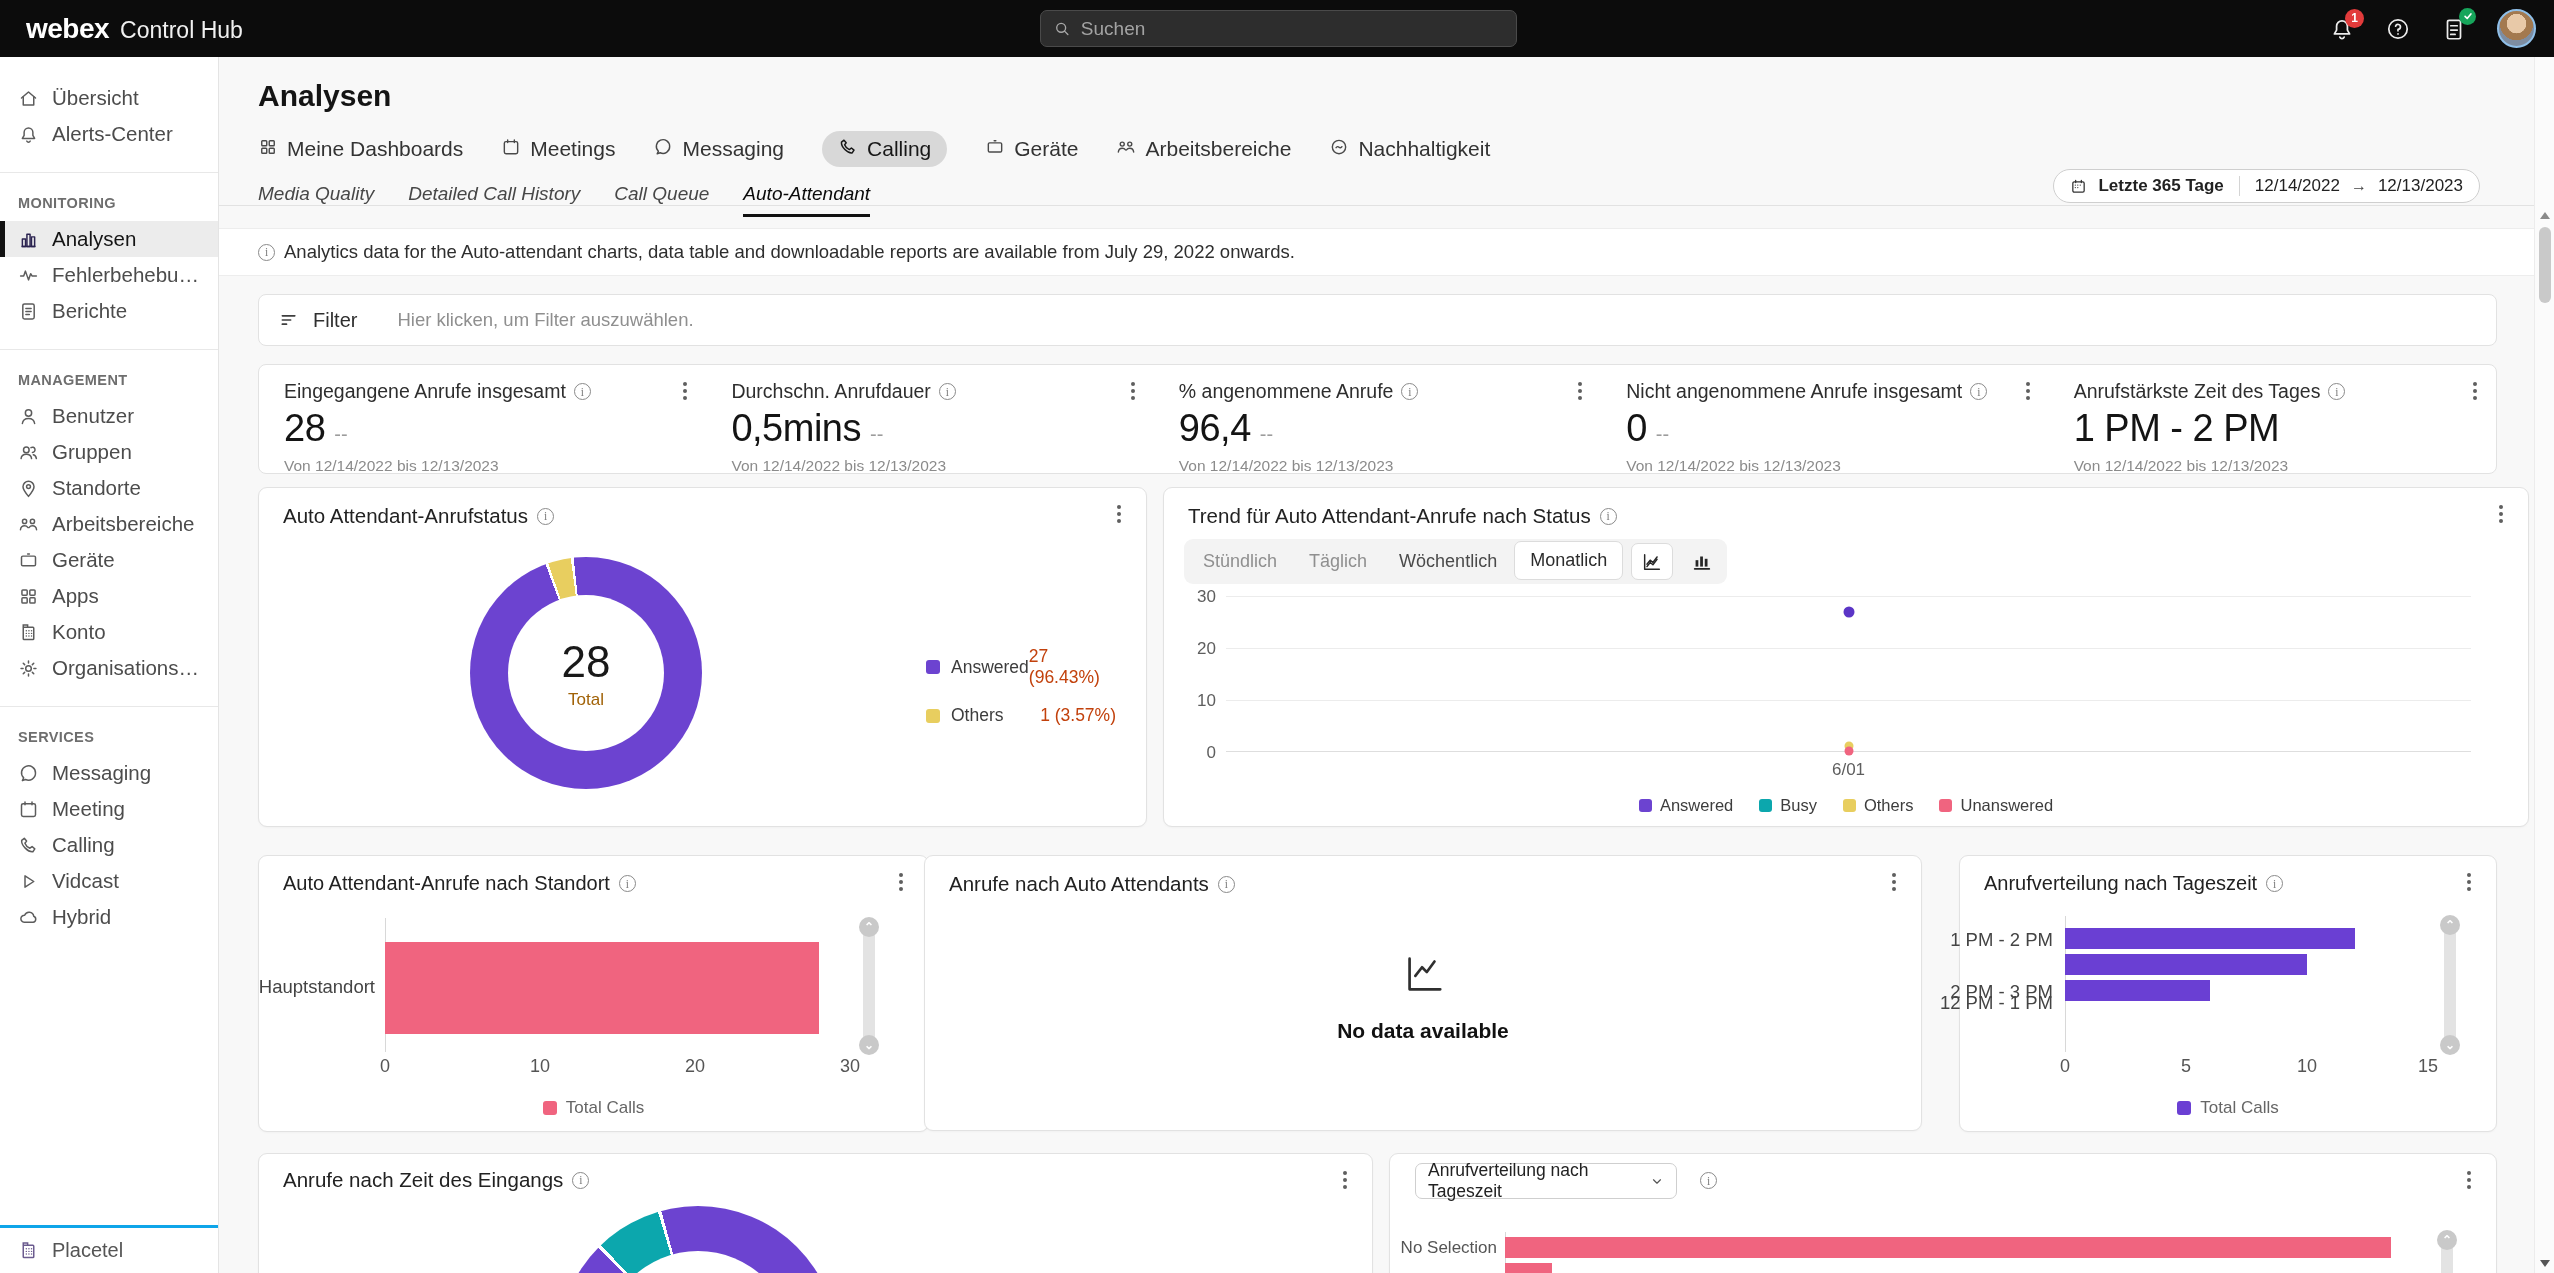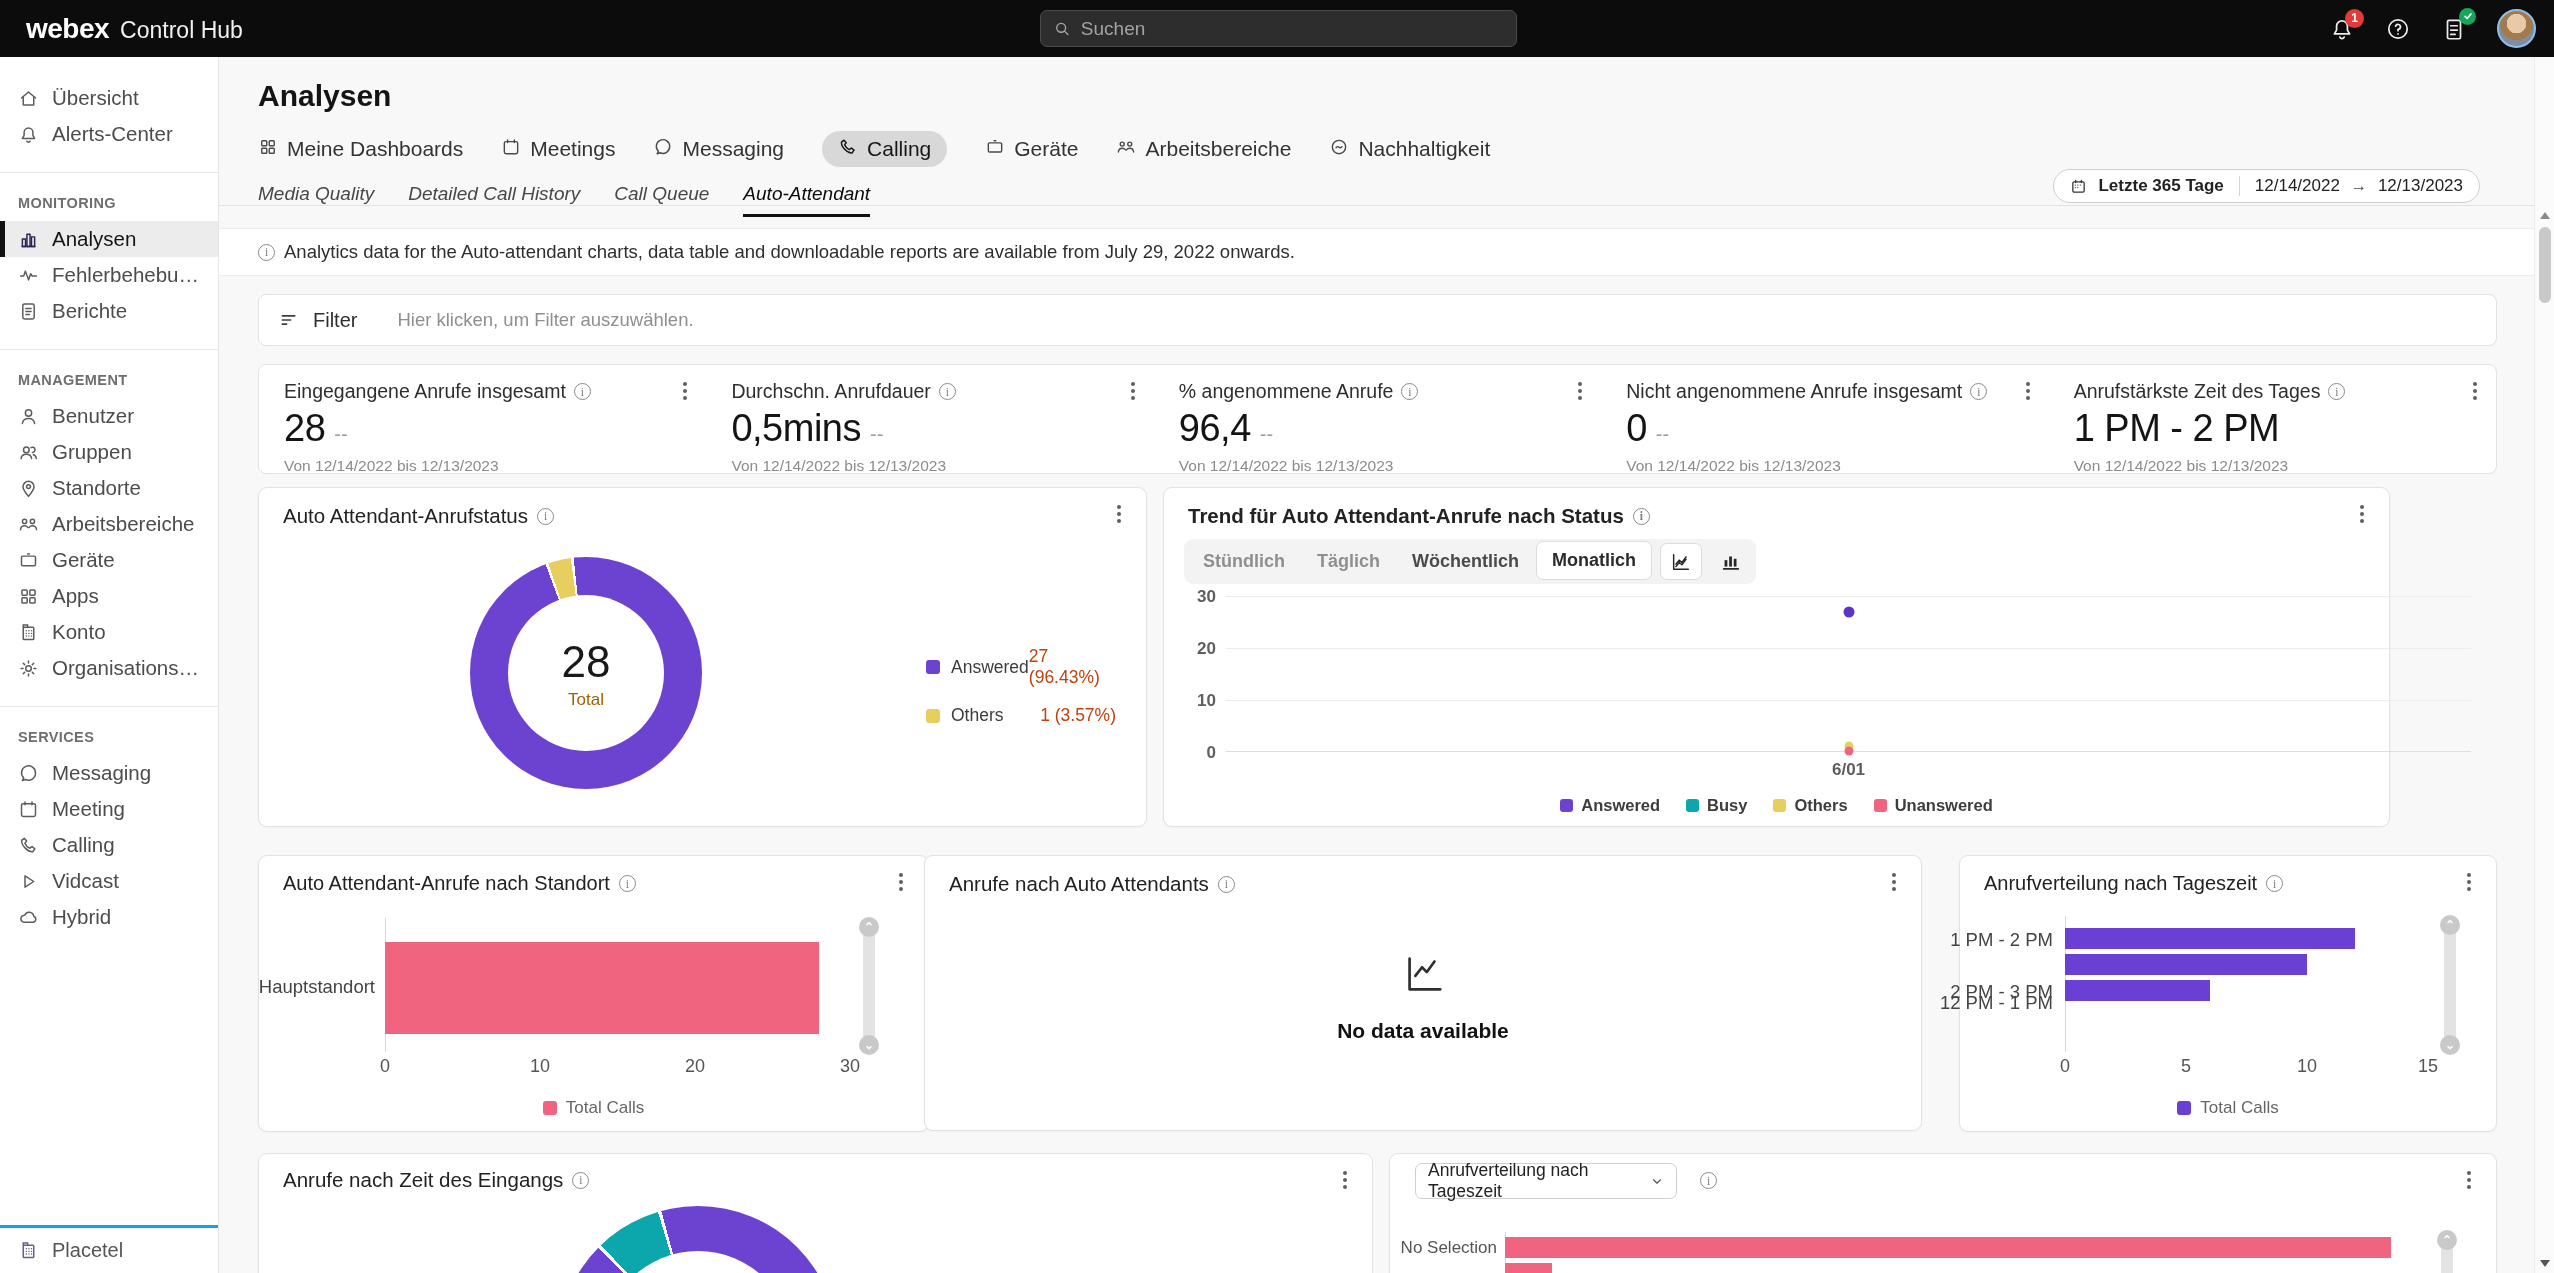--- a/index.html
+++ b/index.html
@@ -92,21 +92,21 @@
   .donut-hole { position:absolute; left:50%; top:50%; transform:translate(-50%,-50%); background:#fff; border-radius:50%; display:flex; flex-direction:column; align-items:center; justify-content:center; }
   .donut-a .donut-hole { width:156px; height:156px; }
   .donut-total { font-size:44px; color:#191919; }
   .donut-total-lbl { font-size:17px; color:#a16207; margin-top:3px; }
   .legend-col { position:absolute; left:667px; top:158px; display:flex; flex-direction:column; gap:17px; }
   .legend-row { display:flex; align-items:center; font-size:17.5px; color:#3d3d3d; }
   .sq { width:14px; height:14px; border-radius:3px; margin-right:11px; flex:none; }
   .legend-row .lv { margin-left:auto; color:#c2410c; }
   .legend-col .legend-row { width:190px; }
 
-  .card-b { left:944px; top:430px; width:1227px; height:340px;font-weight:bold; }
+  .card-b { left:944px; top:430px; width:1366px; height:340px; }
   .togglebar { position:absolute; left:20px; top:51px; height:45px; background:#f3f3f3; border-radius:9px; display:flex; align-items:flex-end; padding:4px; gap:2px; }
   .tg { font-size:18px; color:#8f8f8f; padding:8px 15px; cursor:pointer; white-space:nowrap; }
   .tg.mid { color:#4a4a4a; }
   .tg.active { background:#fff; border:1px solid #dcdcdc; border-radius:7px; color:#2c2c2c; }
   .tg-ic { width:42px; height:37px; display:flex; align-items:center; justify-content:center; color:#272727; cursor:pointer; margin-left:6px; }
   .tg-ic.active { background:#fff; border:1px solid #dcdcdc; border-radius:7px; }
   .tg-ic svg { width:22px; height:22px; }
   .trend-plot { position:absolute; left:62px; top:108px; width:1245px; height:156px; border-bottom:1px solid #dedede; }
   .gline { position:absolute; left:0; right:0; border-top:1px solid #ececec; }
   .ylab { position:absolute; width:34px; text-align:right; font-size:17px; color:#5e5e5e; }

